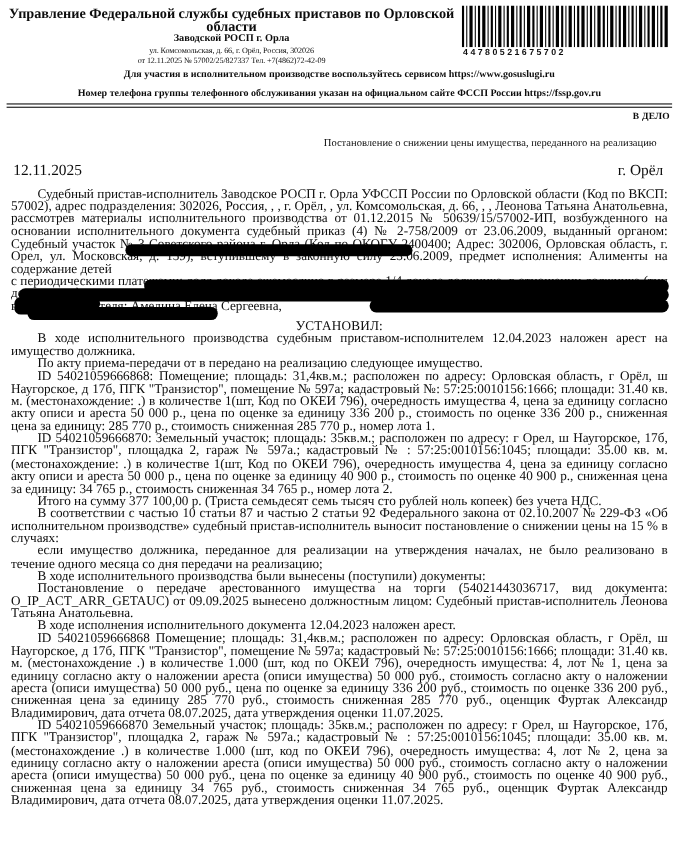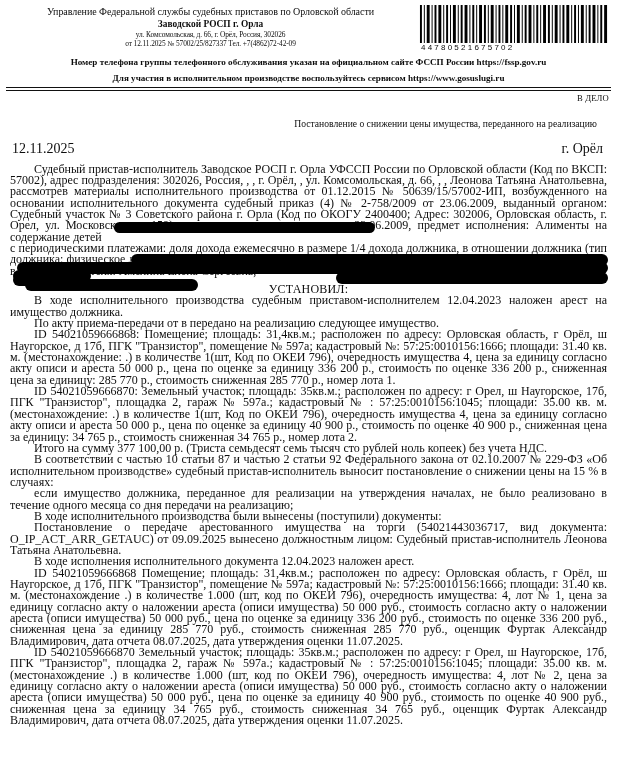--- a/index.html
+++ b/index.html
@@ -31,22 +31,22 @@
     align-items: flex-start;
     padding: 5px 8px 0 8px;
     box-sizing: border-box;
   }
   .lh-text {
     flex: 1 1 auto;
     text-align: center;
     padding-top: 1px;
   }
   .lh-org {
-    font-weight: normal;
-    font-size: 10px;
+    font-weight: bold;
+    font-size: 13px;
     line-height: 11.5px;
     letter-spacing: -0.05px;
   }
   .lh-dept {
     font-weight: bold;
     font-size: 9.4px;
     line-height: 12px;
   }
   .lh-addr, .lh-meta {
     font-size: 7.4px;
@@ -66,20 +66,21 @@
     display: block;
   }
   .barcode-digits {
     display: flex;
     justify-content: space-between;
     font-family: "Liberation Sans", sans-serif;
     font-size: 8px;
     line-height: 9px;
     padding: 0 2px;
     letter-spacing: 0;
+    font-weight: bold;
   }
 
   .notice-line {
     text-align: center;
     font-weight: bold;
     font-size: 9.1px;
     line-height: 11px;
     padding: 3px 8px 1px 8px;
   }
   .notice-line.second {
@@ -93,20 +94,21 @@
     height: 1.6px;
     margin: 2px 6px 0 6px;
   }
 
   .v-delo {
     text-align: right;
     font-size: 8.6px;
     line-height: 11px;
     padding: 2px 8px 0 0;
     letter-spacing: 0.2px;
+    font-weight: bold;
   }
 
   
   .doc-title {
     text-align: right;
     font-size: 9.6px;
     line-height: 12px;
     padding: 14px 20px 0 20px;
   }
   .daterow {
@@ -214,22 +216,22 @@
           <rect x="179" y="0" width="3" height="38"></rect>
             <rect x="184" y="0" width="1" height="38"></rect>
           <rect x="187" y="0" width="2" height="38"></rect>
             <rect x="191" y="0" width="3" height="38"></rect>
         </g>
       </svg>
       <div class="barcode-digits">4 4 7 8 0 5 2 1 6 7 5 7 0 2</div>
     </div>
   </div>
 
+  <div class="notice-line">Для участия в исполнительном производстве воспользуйтесь сервисом https://www.gosuslugi.ru</div>
   <div class="notice-line second">Номер телефона группы телефонного обслуживания указан на официальном сайте ФССП России https://fssp.gov.ru</div>
-  <div class="notice-line">Для участия в исполнительном производстве воспользуйтесь сервисом https://www.gosuslugi.ru</div>
   <div class="rule-double"></div>
   <div class="v-delo">В ДЕЛО</div>
 
   <div class="doc-title">Постановление о снижении цены имущества, переданного на реализацию</div>
 
   <div class="daterow">
     <span>12.11.2025</span>
     <span>г. Орёл</span>
   </div>
 

